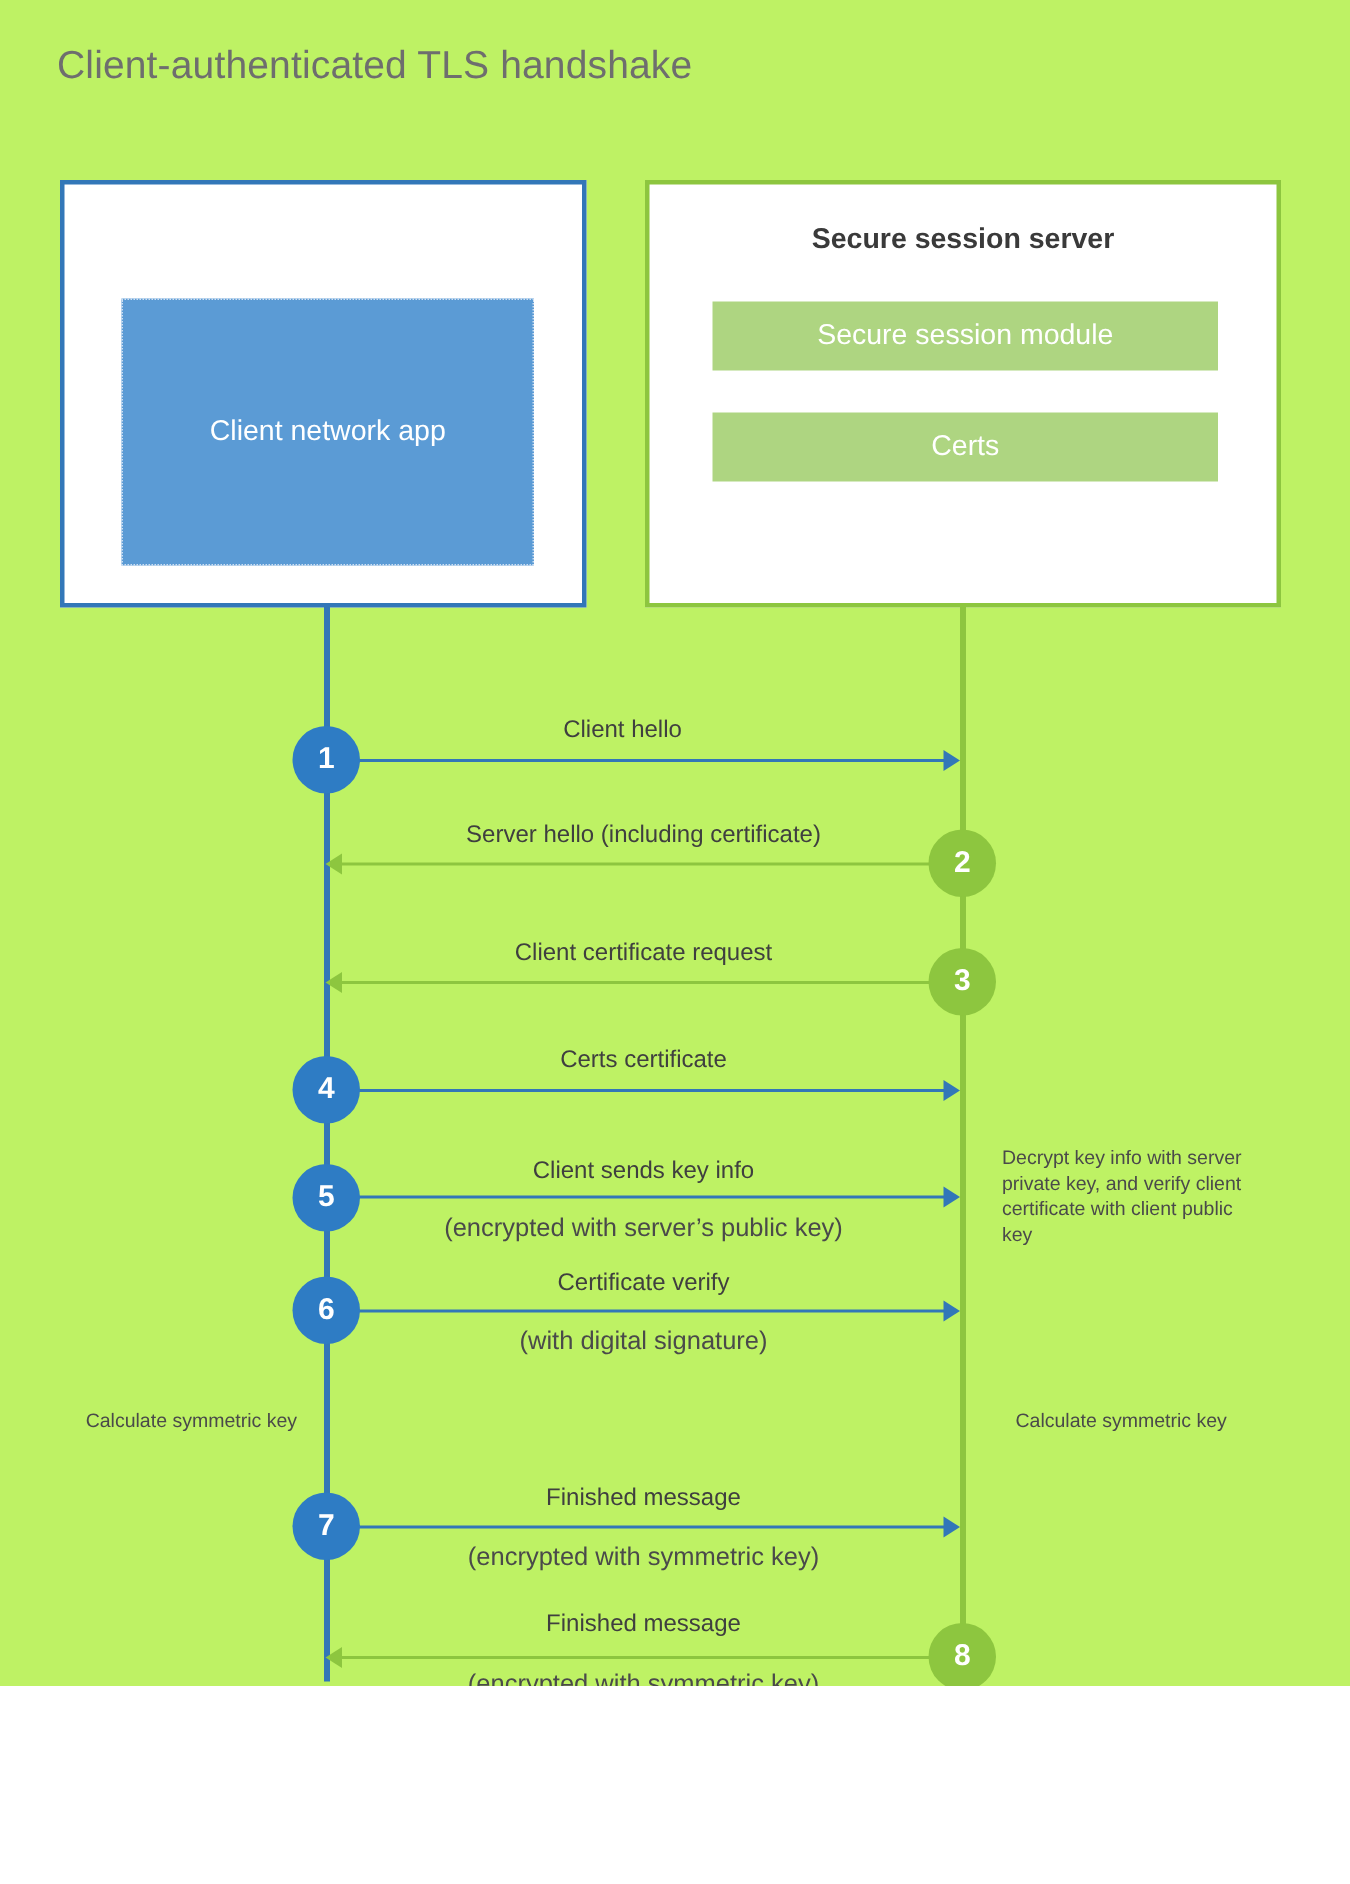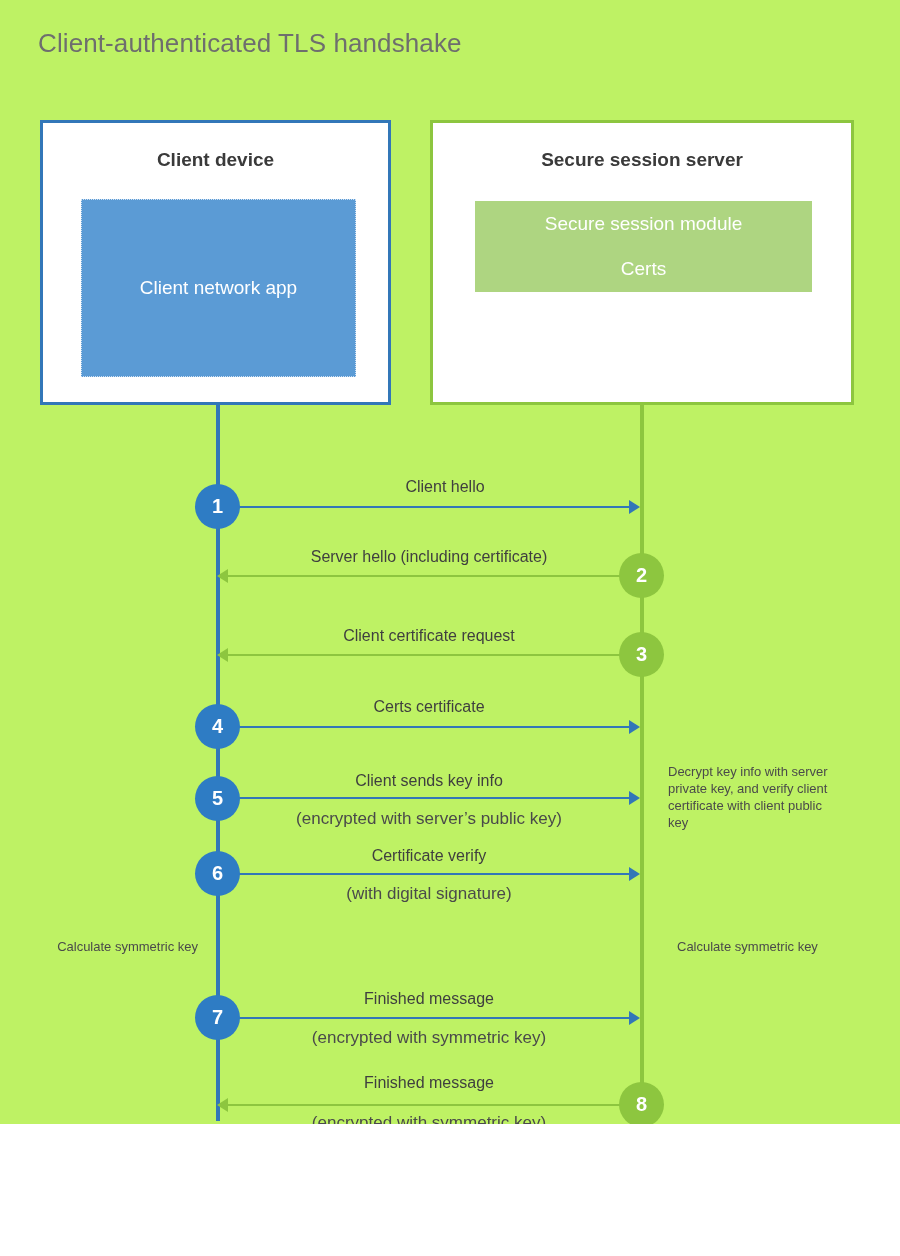--- a/index.html
+++ b/index.html
@@ -90,21 +90,21 @@
     height: 46px;
     background: #aed581;
     display: flex;
     align-items: center;
     justify-content: center;
     color: #ffffff;
     font-size: 19px;
     font-weight: 400;
   }
   #server-bar-0 { top: 78px; }
-  #server-bar-1 { top: 123px; text-align: right; }
+  #server-bar-1 { top: 152px; text-align: right; }
   #server-bar-2 { top: 204px; }
 
   
   .lifeline {
     position: absolute;
     width: 4px;
   }
   #lifeline-client {
     left: 216px;
     top: 403px;
@@ -195,34 +195,33 @@
   }
 </style>
 </head>
 <body>
 
 <div id="canvas">
 
   <div id="page-title">Client-authenticated TLS handshake</div>
 
   <div class="entity-box" id="client-box">
-    <div class="entity-title">Client device</div>
     <div id="client-app">Client network app</div>
   </div>
 
   <div class="entity-box" id="server-box">
     <div class="entity-title">Secure session server</div>
     <div class="server-bar" id="server-bar-0">Secure session module</div>
     <div class="server-bar" id="server-bar-1">Certs</div>
   </div>
 
   <div class="lifeline" id="lifeline-client"></div>
   <div class="lifeline" id="lifeline-server"></div>
 
-  <div class="msg-label" style="left:234px; top:478px; width:422px;">Client hello</div>
+  <div class="msg-label" style="left:204px; top:478px; width:422px;">Client hello</div>
   <div class="arrow-line blue" style="left:218px; top:506px; width:412px;"></div>
   <div class="arrow-head right blue" style="left:629px; top:500px;"></div>
   <div class="step-circle blue" style="left:195px; top:484px;">1</div>
 
   <div class="msg-label" style="left:218px; top:548px; width:422px;">Server hello (including certificate)</div>
   <div class="arrow-line green" style="left:228px; top:575px; width:412px;"></div>
   <div class="arrow-head left green" style="left:217px; top:569px;"></div>
   <div class="step-circle green" style="left:619px; top:553px;">2</div>
 
   <div class="msg-label" style="left:218px; top:627px; width:422px;">Client certificate request</div>

